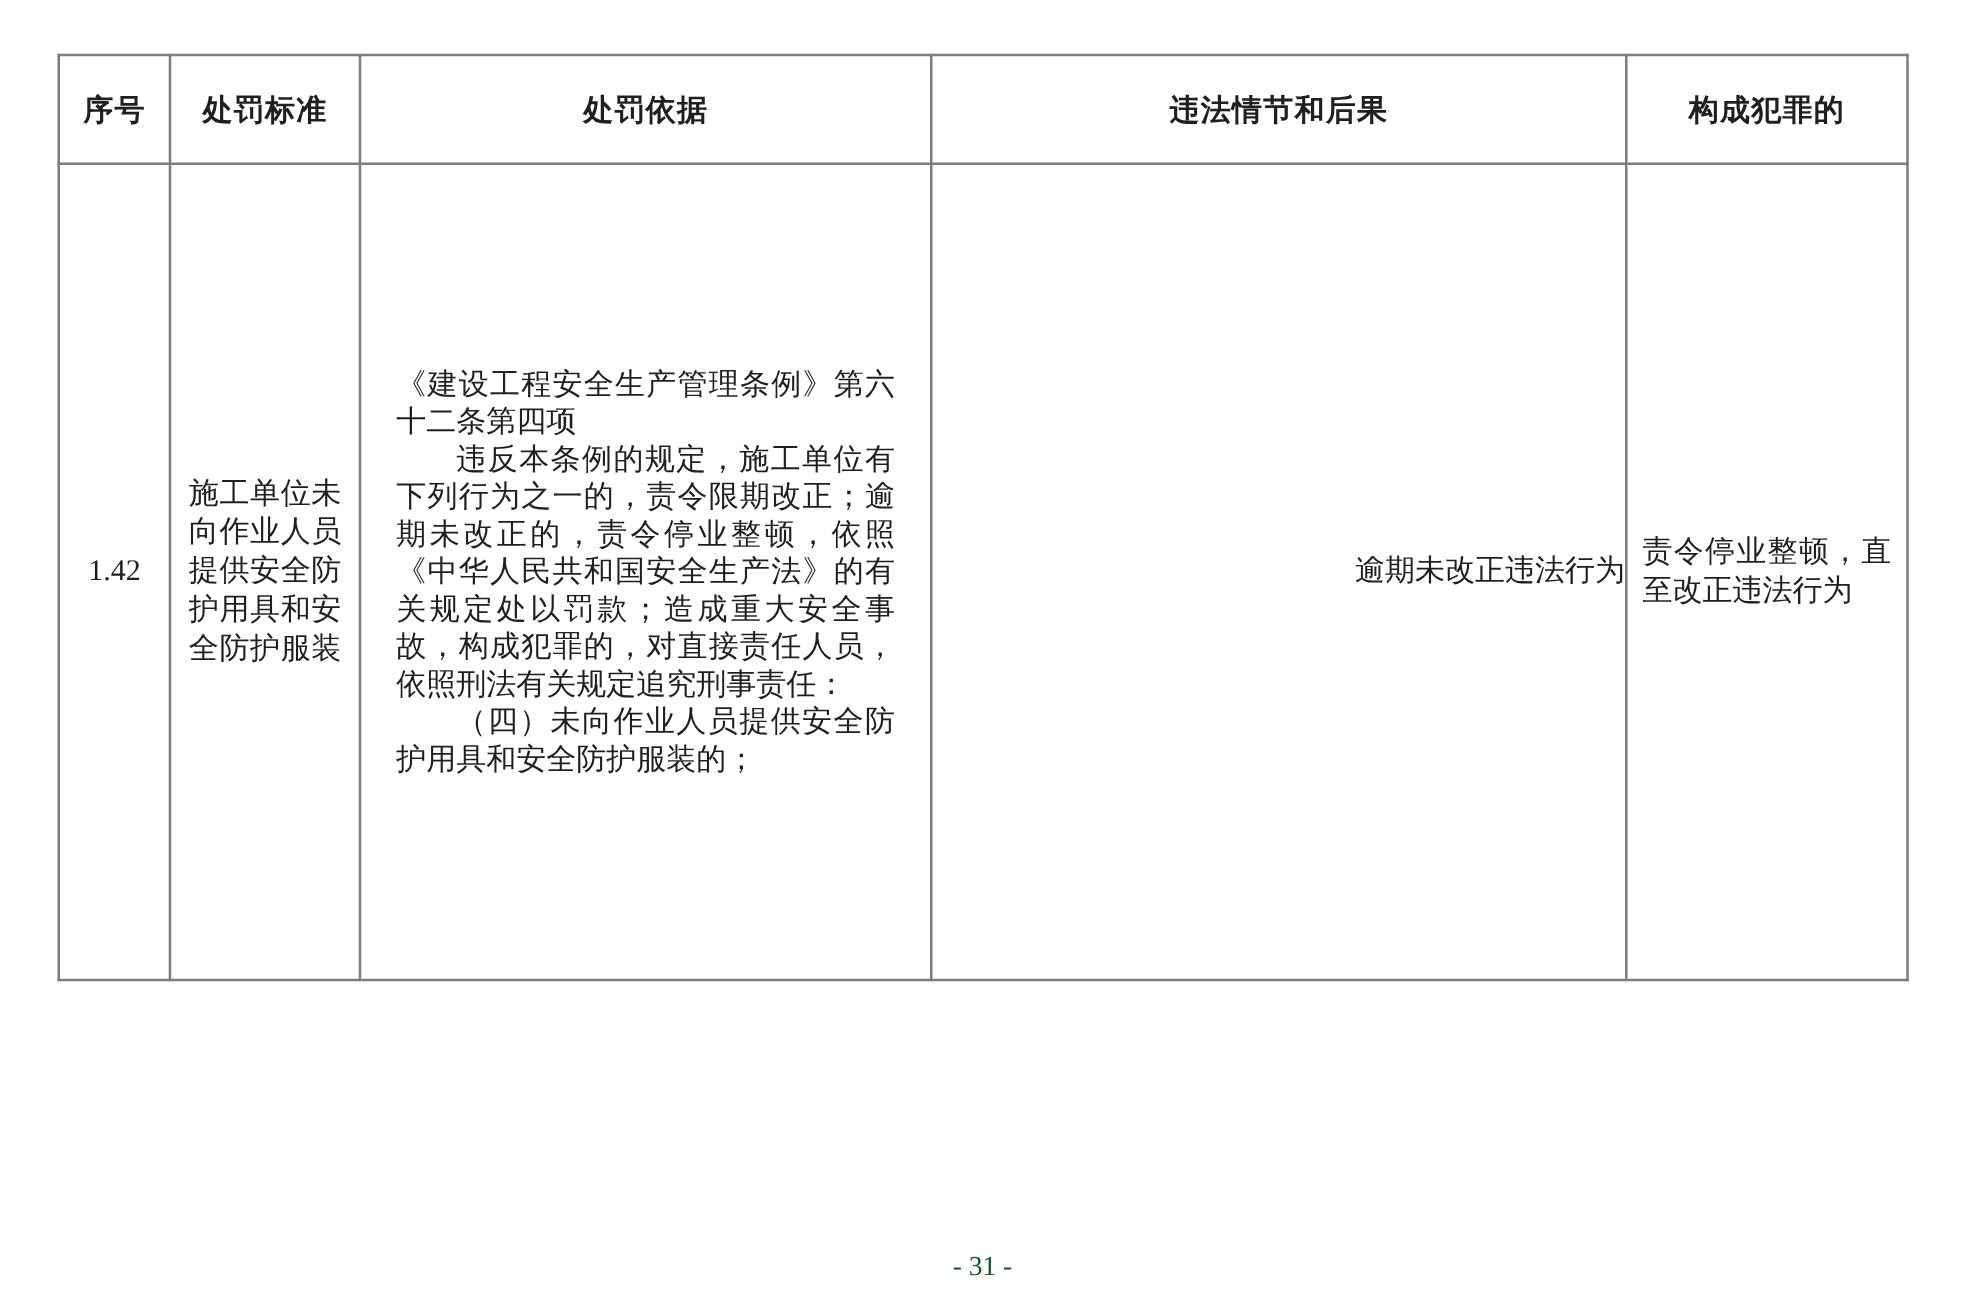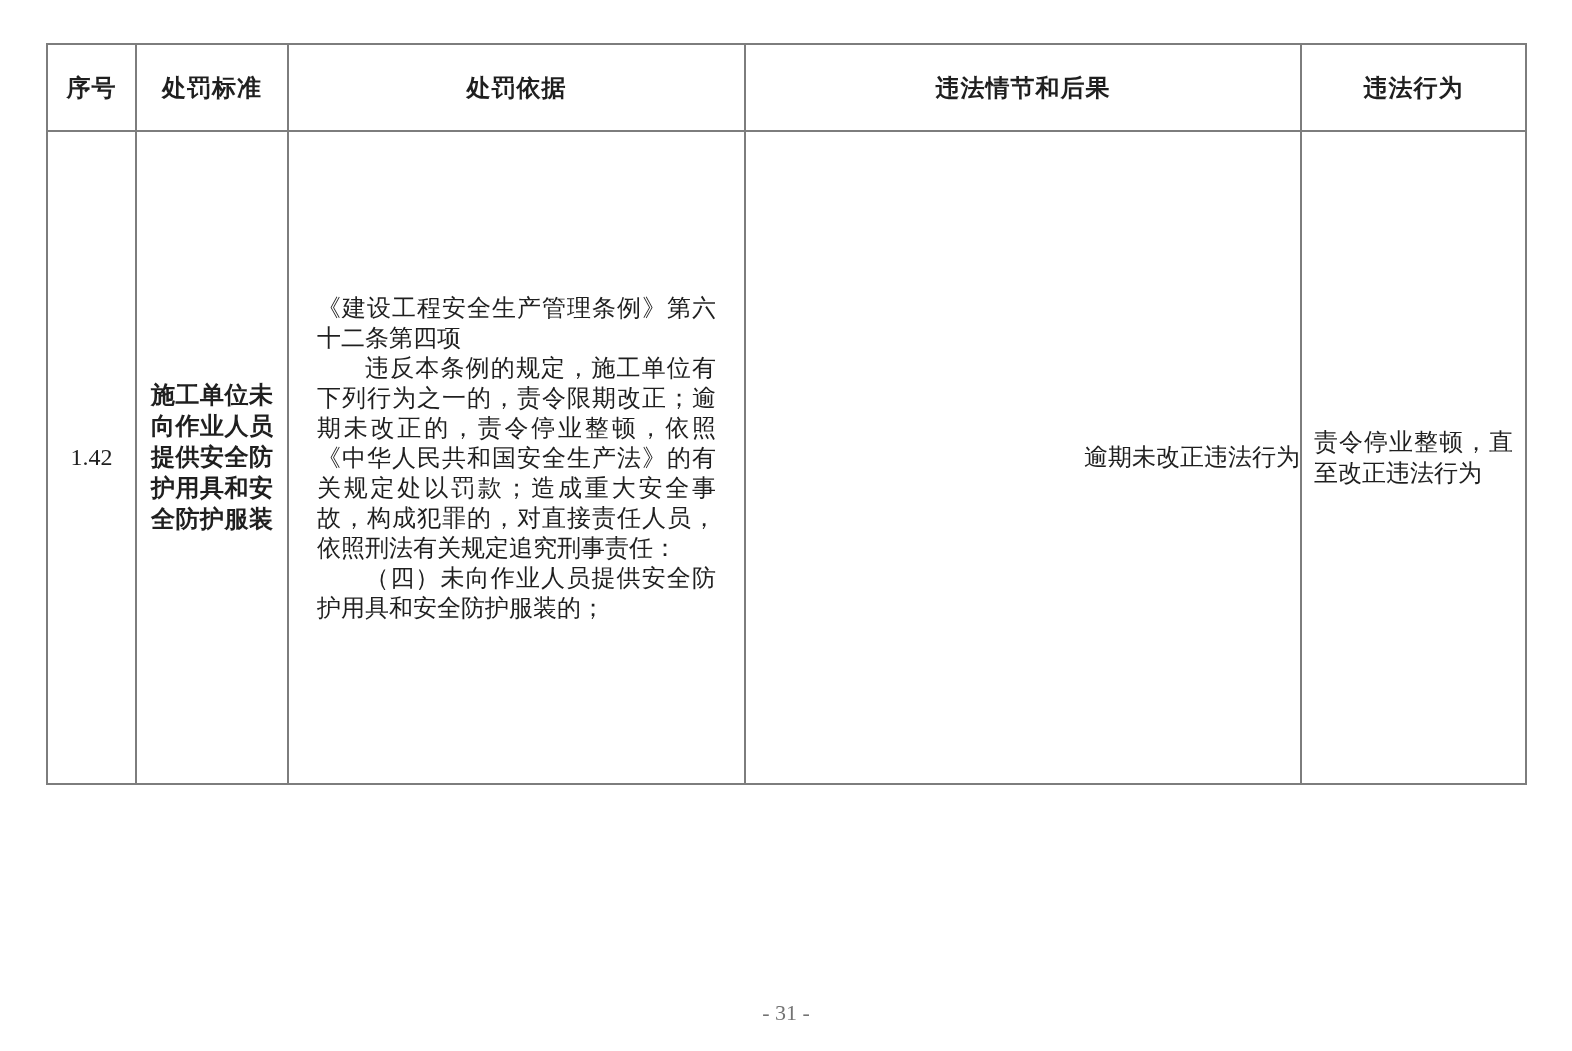--- a/index.html
+++ b/index.html
@@ -42,21 +42,20 @@
     font-size: 24px;
     line-height: 31px;
   }
   td.cell-seq {
     text-align: center;
   }
   td.cell-behavior {
     padding: 0 14px;
     text-align: justify;
     text-align-last: justify;
-    font-weight: bold;
     -moz-text-align-last: justify;
   }
   td.cell-basis {
     padding: 0 28px;
     text-align: justify;
     line-height: 30px;
   }
   td.cell-basis p {
     margin: 0;
     text-indent: 2em;
@@ -72,21 +71,21 @@
     text-align: justify;
   }
   .page-footer {
     position: absolute;
     top: 1000px;
     left: 0;
     width: 100%;
     text-align: center;
     font-size: 22px;
     line-height: 26px;
-    color: #737373;
+    color: #14532d;
   }
 </style>
 </head>
 <body>
 
 <div class="page">
 
   <table class="penalty-table">
     <colgroup>
       <col style="width:89px">
@@ -94,21 +93,21 @@
       <col style="width:457px">
       <col style="width:556px">
       <col style="width:225px">
     </colgroup>
     <thead>
       <tr>
         <th>序号</th>
         <th>处罚标准</th>
         <th>处罚依据</th>
         <th>违法情节和后果</th>
-        <th>违法行为</th>
+        <th>构成犯罪的</th>
       </tr>
     </thead>
     <tbody>
       <tr>
         <td class="cell-seq">1.42</td>
         <td class="cell-behavior">施工单位未向作业人员提供安全防护用具和安全防护服装</td>
         <td class="cell-basis">
           <p class="first-para">《建设工程安全生产管理条例》第六十二条第四项</p>
           <p>违反本条例的规定，施工单位有下列行为之一的，责令限期改正；逾期未改正的，责令停业整顿，依照《中华人民共和国安全生产法》的有关规定处以罚款；造成重大安全事故，构成犯罪的，对直接责任人员，依照刑法有关规定追究刑事责任：</p>
           <p>（四）未向作业人员提供安全防护用具和安全防护服装的；</p>

